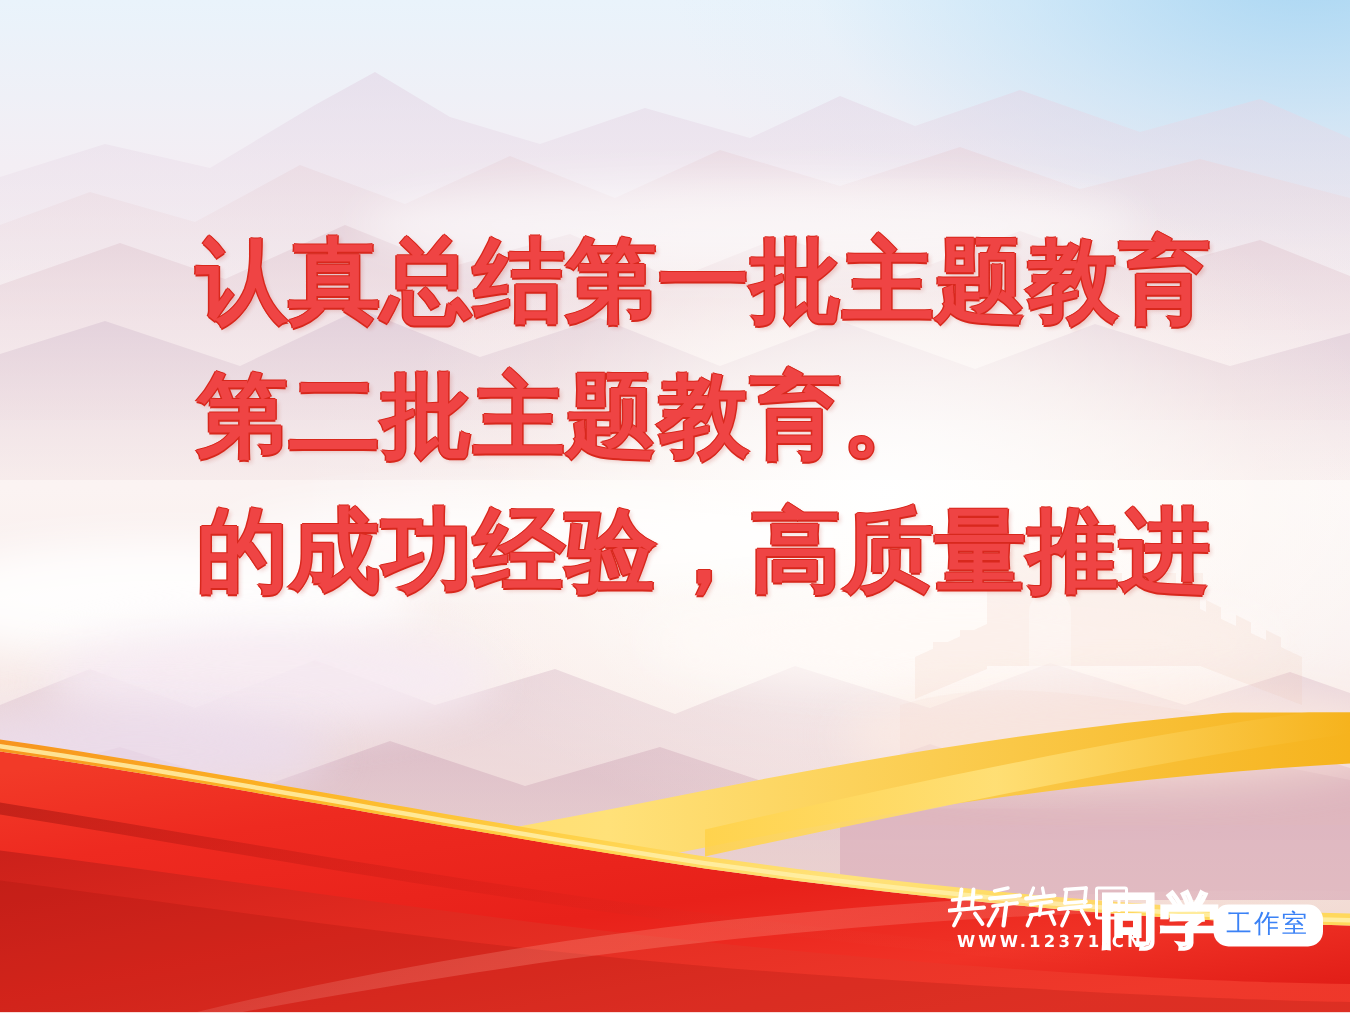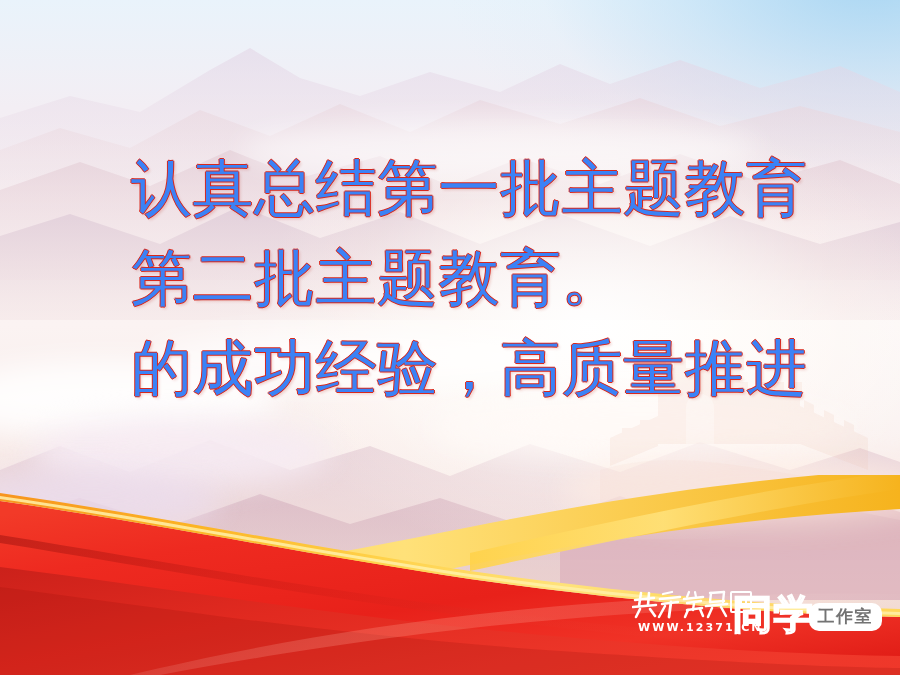--- a/index.html
+++ b/index.html
@@ -84,23 +84,23 @@
   }
 
   
   .headline {
     position: absolute;
     left: 131px;
     top: 143px;
     width: 690px;
   }
   .hl-line {
-    color: #3b82f6;
+    color: #ef4444;
     font-family: "DejaVu Sans", "Liberation Sans", sans-serif;
-    font-weight: normal;
+    font-weight: bold;
     font-size: 61px;
     line-height: 90px;
     letter-spacing: 0.5px;
     white-space: nowrap;
     text-shadow:
        1px 0 0 #d8281d,
       -1px 0 0 #d8281d,
        0 1px 0 #d8281d,
        0 -1px 0 #d8281d,
        2px 2px 3px rgba(180,30,20,0.20);
@@ -201,24 +201,24 @@
     -webkit-text-stroke: 1.6px #ffffff;
     text-shadow: none;
     white-space: nowrap;
     line-height: 34px;
   }
   .studio-pill {
     margin-left: -6px;
     background: #ffffff;
     border-radius: 10px 10px 10px 10px;
     padding: 3px 9px 4px 9px;
-    color: #737373;
+    color: #3b82f6;
     font-family: "DejaVu Sans", "Liberation Sans", sans-serif;
     font-size: 17px;
-    font-weight: bold;
+    font-weight: normal;
     letter-spacing: 1.5px;
     line-height: 21px;
     white-space: nowrap;
     align-self: flex-end;
     margin-bottom: 3px;
   }
 </style>
 </head>
 <body>
 

